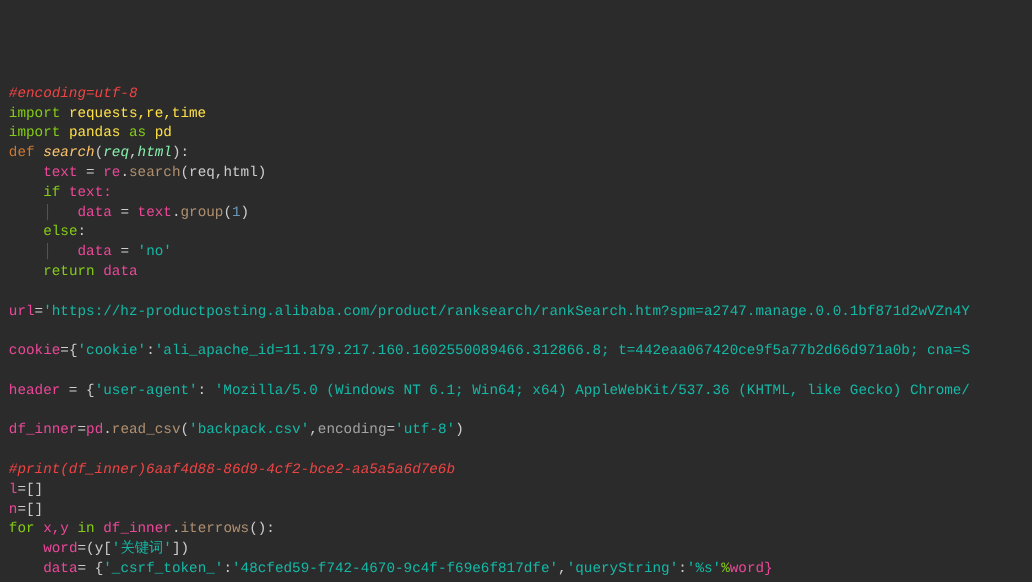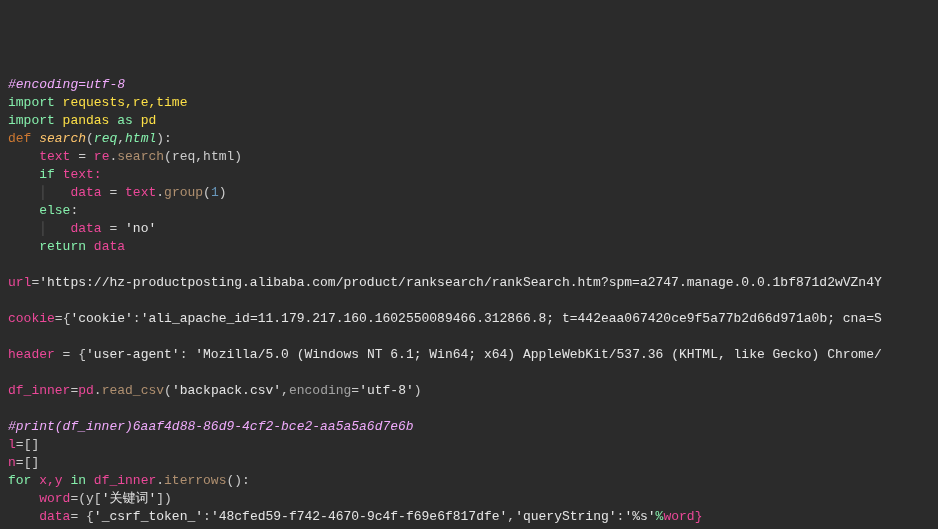--- a/index.html
+++ b/index.html
@@ -9,29 +9,29 @@
     font-size: 13px;
     line-height: 18px;
     color: #cccccc;
     width: 938px;
     height: 529px;
     overflow: hidden;
     white-space: pre;
     padding: 4px 8px;
   }
   .line { display: block; }
-  .comment { color: #f0abfc; font-style: italic; text-align: center; }
-  .kw { color: #86efac; }
+  .comment { color: #ef4444; font-style: italic; text-align: center; }
+  .kw { color: #84cc16; }
   .kw-bold { color: #cc7832; font-weight: normal; }
   .mod { color: #fde047; }
   .func-def { color: #ffc66d; font-style: italic; }
   .param { color: #86efac; font-style: italic; }
   .op { color: #cccccc; }
   .punc { color: #cccccc; }
-  .str { color: #e5e5e5; }
+  .str { color: #14b8a6; }
   .num { color: #6897bb; }
   .call { color: #b09070; }
   .var { color: #ec4899; }
   .kwarg { color: #a3a3a3; }
   .guide { color: #555555; }
 </style>
 </head>
 <body>
 
 

